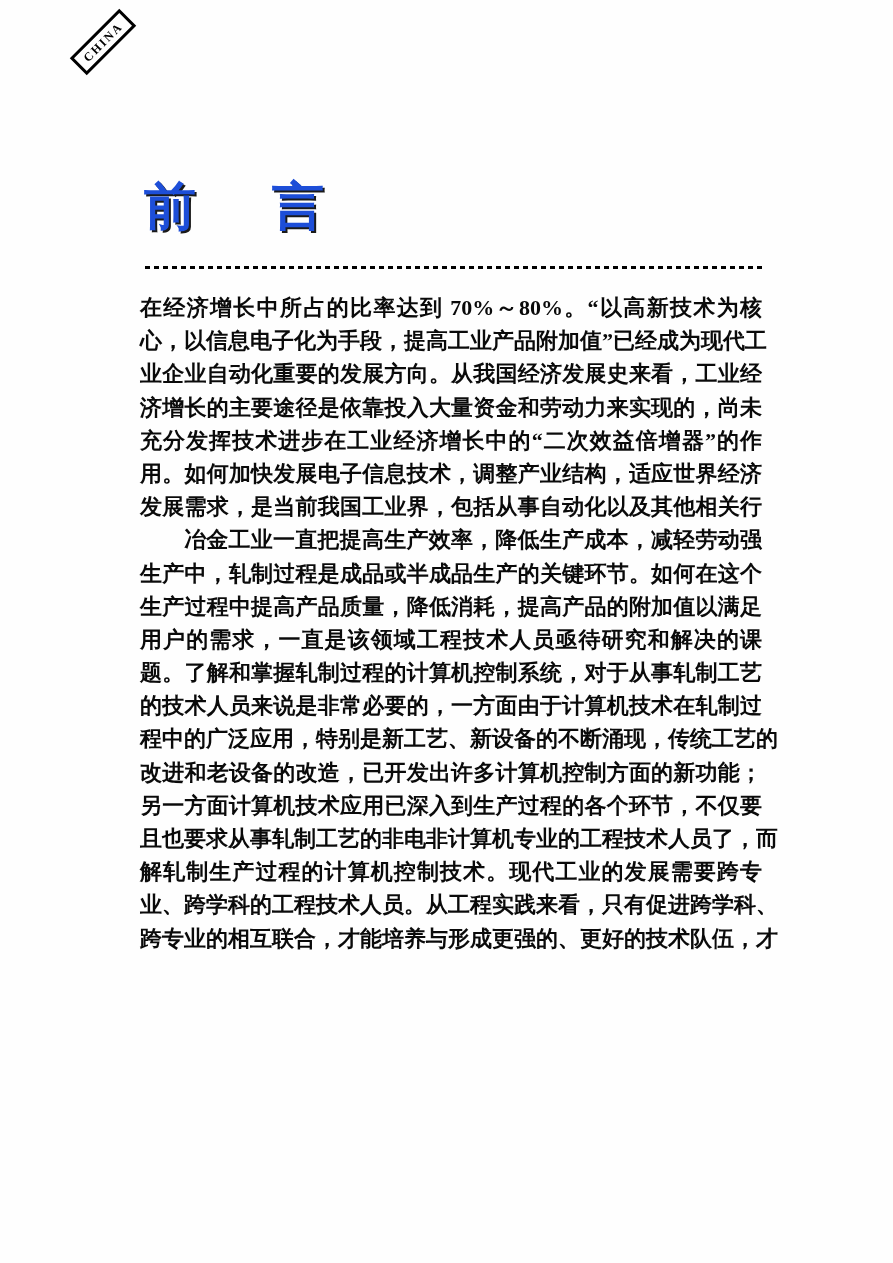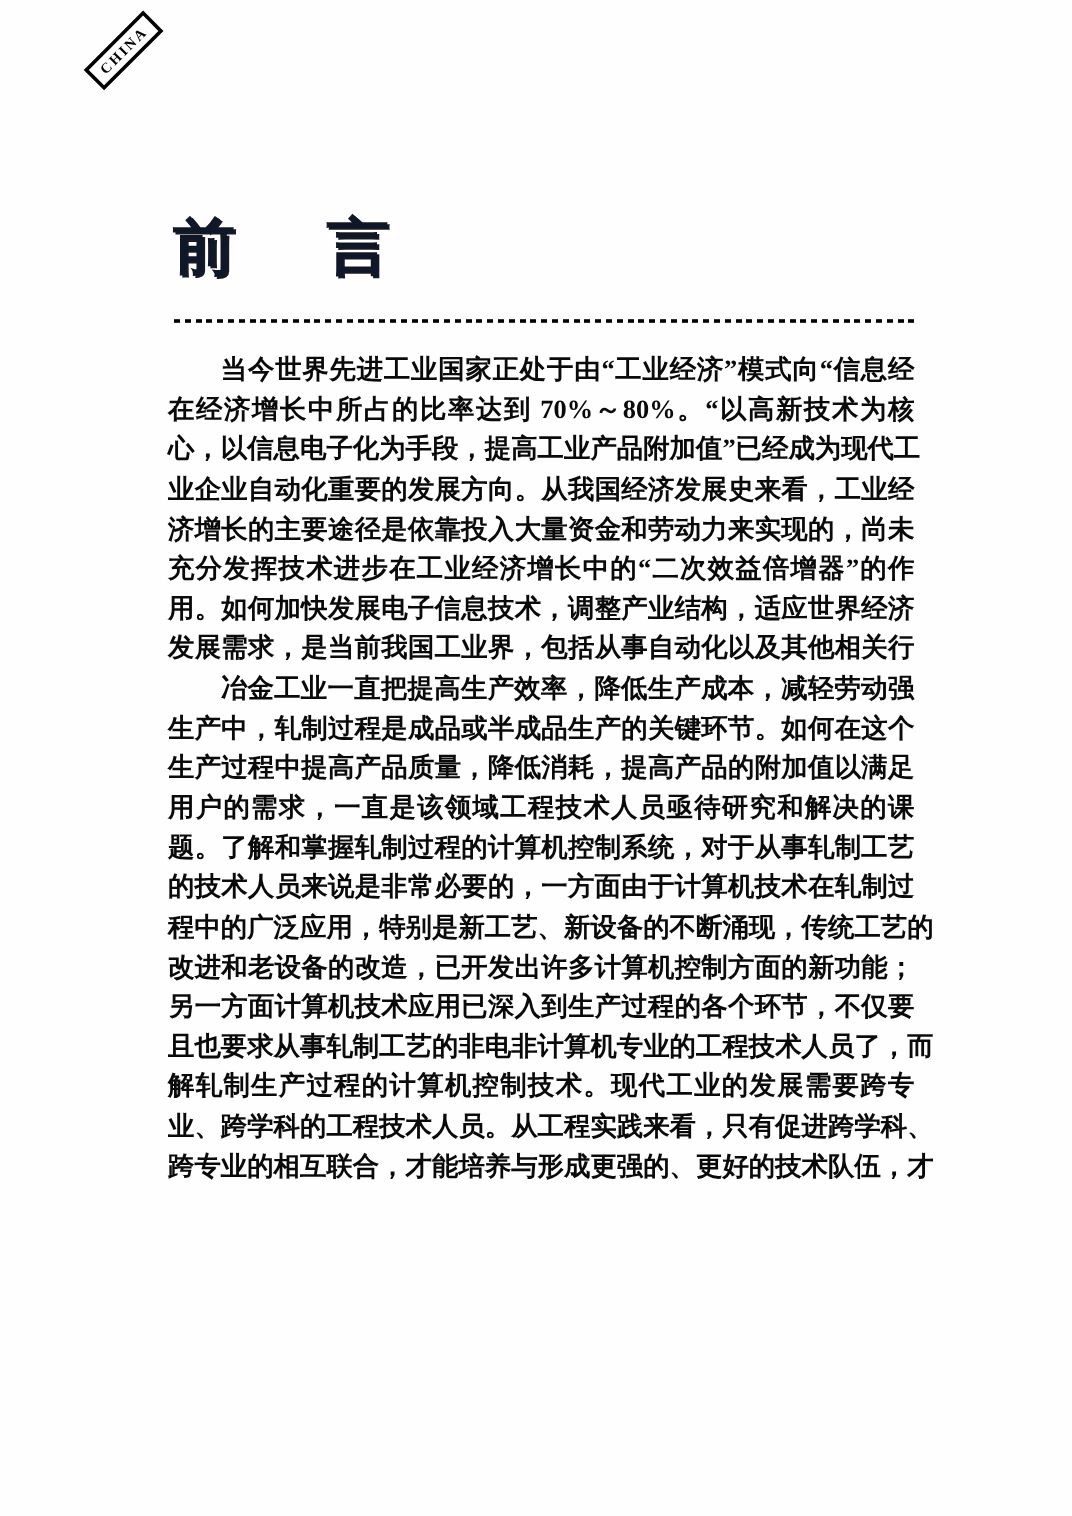--- a/index.html
+++ b/index.html
@@ -39,21 +39,21 @@
   }
   
   .title {
     position: absolute;
     left: 144px;
     top: 178px;
     margin: 0;
     font-size: 52px;
     line-height: 56px;
     font-weight: bold;
-    color: #0f172a;
+    color: #1d4ed8;
     font-family: "DejaVu Sans", sans-serif;
     text-shadow: 2px 2px 0 #1a1a1a;
     letter-spacing: 0;
   }
   .title .t2 { margin-left: 76px; }
   
   .rule {
     position: absolute;
     left: 145px;
     top: 266px;
@@ -91,21 +91,20 @@
     <span>CHINA</span>
   </div>
 
   <h1 class="title">
     <span>前</span><span class="t2">言</span>
   </h1>
 
   <div class="rule"></div>
 
   <div class="body">
-    <div class="ln indent">当今世界先进工业国家正处于由“工业经济”模式向“信息经</div>
     <div class="ln">在经济增长中所占的比率达到 70%～80%。“以高新技术为核</div>
     <div class="ln">心，以信息电子化为手段，提高工业产品附加值”已经成为现代工</div>
     <div class="ln">业企业自动化重要的发展方向。从我国经济发展史来看，工业经</div>
     <div class="ln">济增长的主要途径是依靠投入大量资金和劳动力来实现的，尚未</div>
     <div class="ln">充分发挥技术进步在工业经济增长中的“二次效益倍增器”的作</div>
     <div class="ln">用。如何加快发展电子信息技术，调整产业结构，适应世界经济</div>
     <div class="ln">发展需求，是当前我国工业界，包括从事自动化以及其他相关行</div>
 
     <div class="ln indent">冶金工业一直把提高生产效率，降低生产成本，减轻劳动强</div>
     <div class="ln">生产中，轧制过程是成品或半成品生产的关键环节。如何在这个</div>

